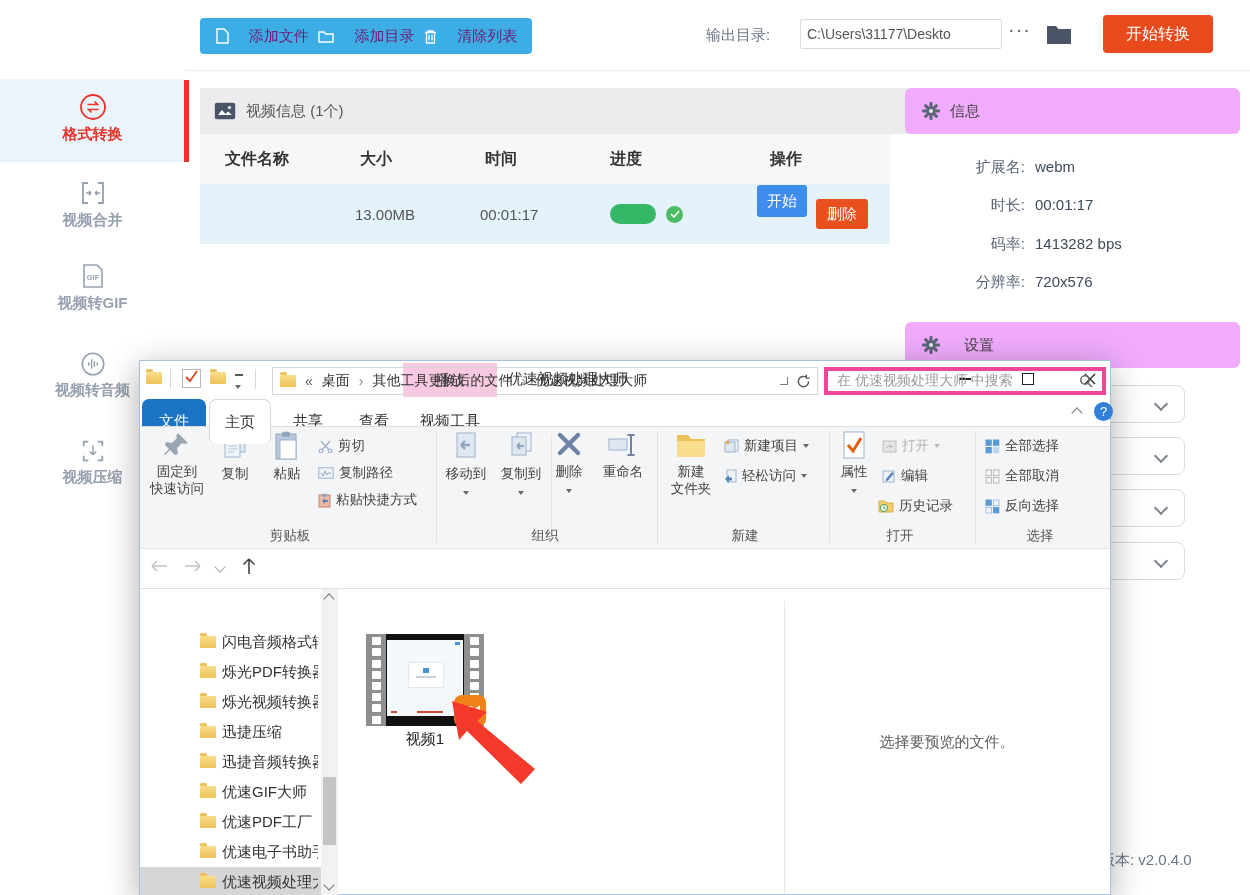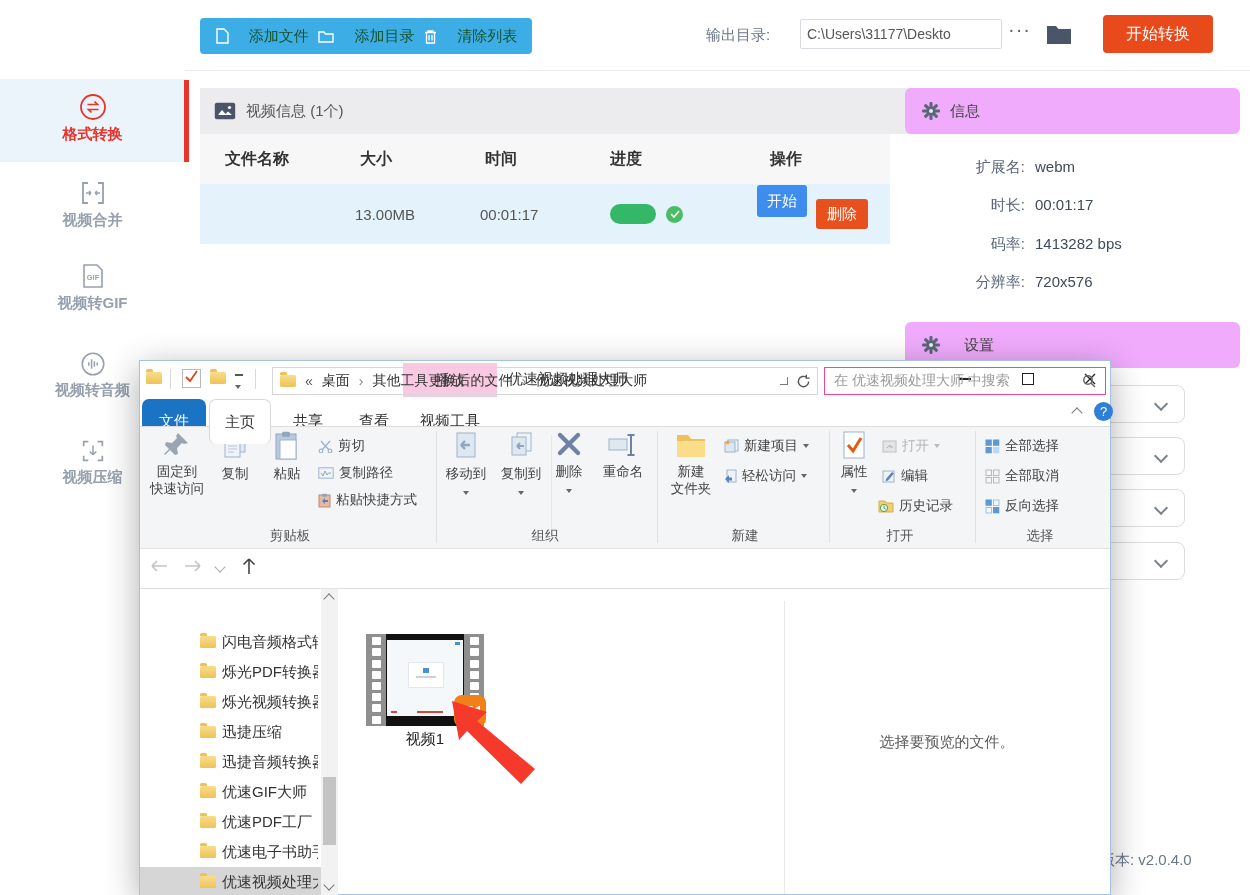--- a/index.html
+++ b/index.html
@@ -3,21 +3,21 @@
 <meta charset="utf-8">
 <style>
   html,body{margin:0;padding:0;background:#fff;}
   .stage{position:relative;width:1250px;height:895px;background:#fff;overflow:hidden;
          font-family:"Liberation Sans","DejaVu Sans",sans-serif;color:#333;}
   .ab{position:absolute;}
   
   .topline{left:185px;top:70px;width:1065px;height:1px;background:#ebebeb;}
   .bluebar{left:200px;top:18px;width:332px;height:36px;background:#3daee5;border-radius:4px;
            display:flex;align-items:center;justify-content:space-around;padding:0 10px;box-sizing:border-box;}
-  .bbtn{display:flex;align-items:center;gap:20px;color:#14532d;font-size:15px;cursor:default;}
+  .bbtn{display:flex;align-items:center;gap:20px;color:#701a75;font-size:15px;cursor:default;}
   .out-label{left:706px;top:26px;font-size:15px;color:#6b7687;}
   .out-input{left:800px;top:19px;width:188px;height:24px;border:1px solid #d8dce2;border-radius:2px;
              font-size:14px;color:#555;padding:2px 6px;font-family:inherit;}
   .dots{left:1008px;top:18px;font-size:20px;color:#5a6678;letter-spacing:1px;}
   .convert{left:1103px;top:15px;width:110px;height:38px;background:#e94a1b;color:#fff;border-radius:4px;
            font-size:16px;display:flex;align-items:center;justify-content:center;}
   
   .side-item{left:0;width:185px;text-align:center;color:#97a0ae;font-size:15px;font-weight:bold;}
   .side-item .ic{display:inline-block;}
   .side-active{background:#eaf4fa;color:#e8332a;}
@@ -50,21 +50,21 @@
   .tab-file{background:#1b73c4;color:#fff;}
   .tab-active{background:#fff;border:1px solid #d8d8d8;border-bottom:none;z-index:2;}
   .ribbon{left:0;top:65px;width:970px;height:123px;background:#f4f5f7;border-top:1px solid #dcdcdc;border-bottom:1px solid #e2e2e2;box-sizing:border-box;}
   .rsep{top:70px;width:1px;height:112px;background:#e0e1e3;}
   .rb-big{top:70px;text-align:center;font-size:13.5px;color:#444;line-height:17px;}
   .rb-small{display:flex;align-items:center;gap:5px;font-size:13.5px;color:#444;white-space:nowrap;}
   .grp{top:166px;text-align:center;font-size:13.5px;color:#555;}
   .caret{display:inline-block;width:0;height:0;border-left:3.5px solid transparent;border-right:3.5px solid transparent;border-top:4px solid #666;}
   .addr-row{left:0;top:188px;width:970px;height:40px;background:#fff;border-bottom:1px solid #e1e1e1;box-sizing:border-box;}
   .addr-box{left:132px;top:6px;width:546px;height:28px;border:1px solid #d6d6d6;box-sizing:border-box;display:flex;align-items:center;font-size:14px;color:#333;}
-  .search-box{left:684px;top:6px;width:282px;height:28px;border:1px solid #ec4899;box-sizing:border-box;display:flex;align-items:center;font-size:14px;color:#9a9a9a;}
+  .search-box{left:684px;top:6px;width:282px;height:28px;border:4px solid #ec4899;box-sizing:border-box;display:flex;align-items:center;font-size:14px;color:#9a9a9a;}
   .fold{display:inline-block;width:16px;height:12px;background:linear-gradient(#f9dd8a,#eec258);border-radius:1.5px;position:relative;}
   .fold:before{content:"";position:absolute;left:0;top:-3px;width:7px;height:3px;background:#eec258;border-radius:1.5px 1.5px 0 0;}
   .tree-item{left:0;width:181px;height:30px;display:flex;align-items:center;font-size:15px;color:#333;}
   .tree-label{margin-left:6px;white-space:nowrap;overflow:hidden;width:96px;}
   .sbar{left:181px;top:228px;width:17px;height:306px;background:#f2f2f3;}
   .chev2{display:inline-block;width:7px;height:7px;border-right:1.6px solid #7a7a7a;border-bottom:1.6px solid #7a7a7a;}
   .preview-hint{left:644px;top:372px;width:326px;text-align:center;font-size:15px;color:#5a5a5a;}
   .hole{width:9px;height:8px;background:#fff;border-radius:1px;margin:3.2px auto;}
 </style>
 </head>

